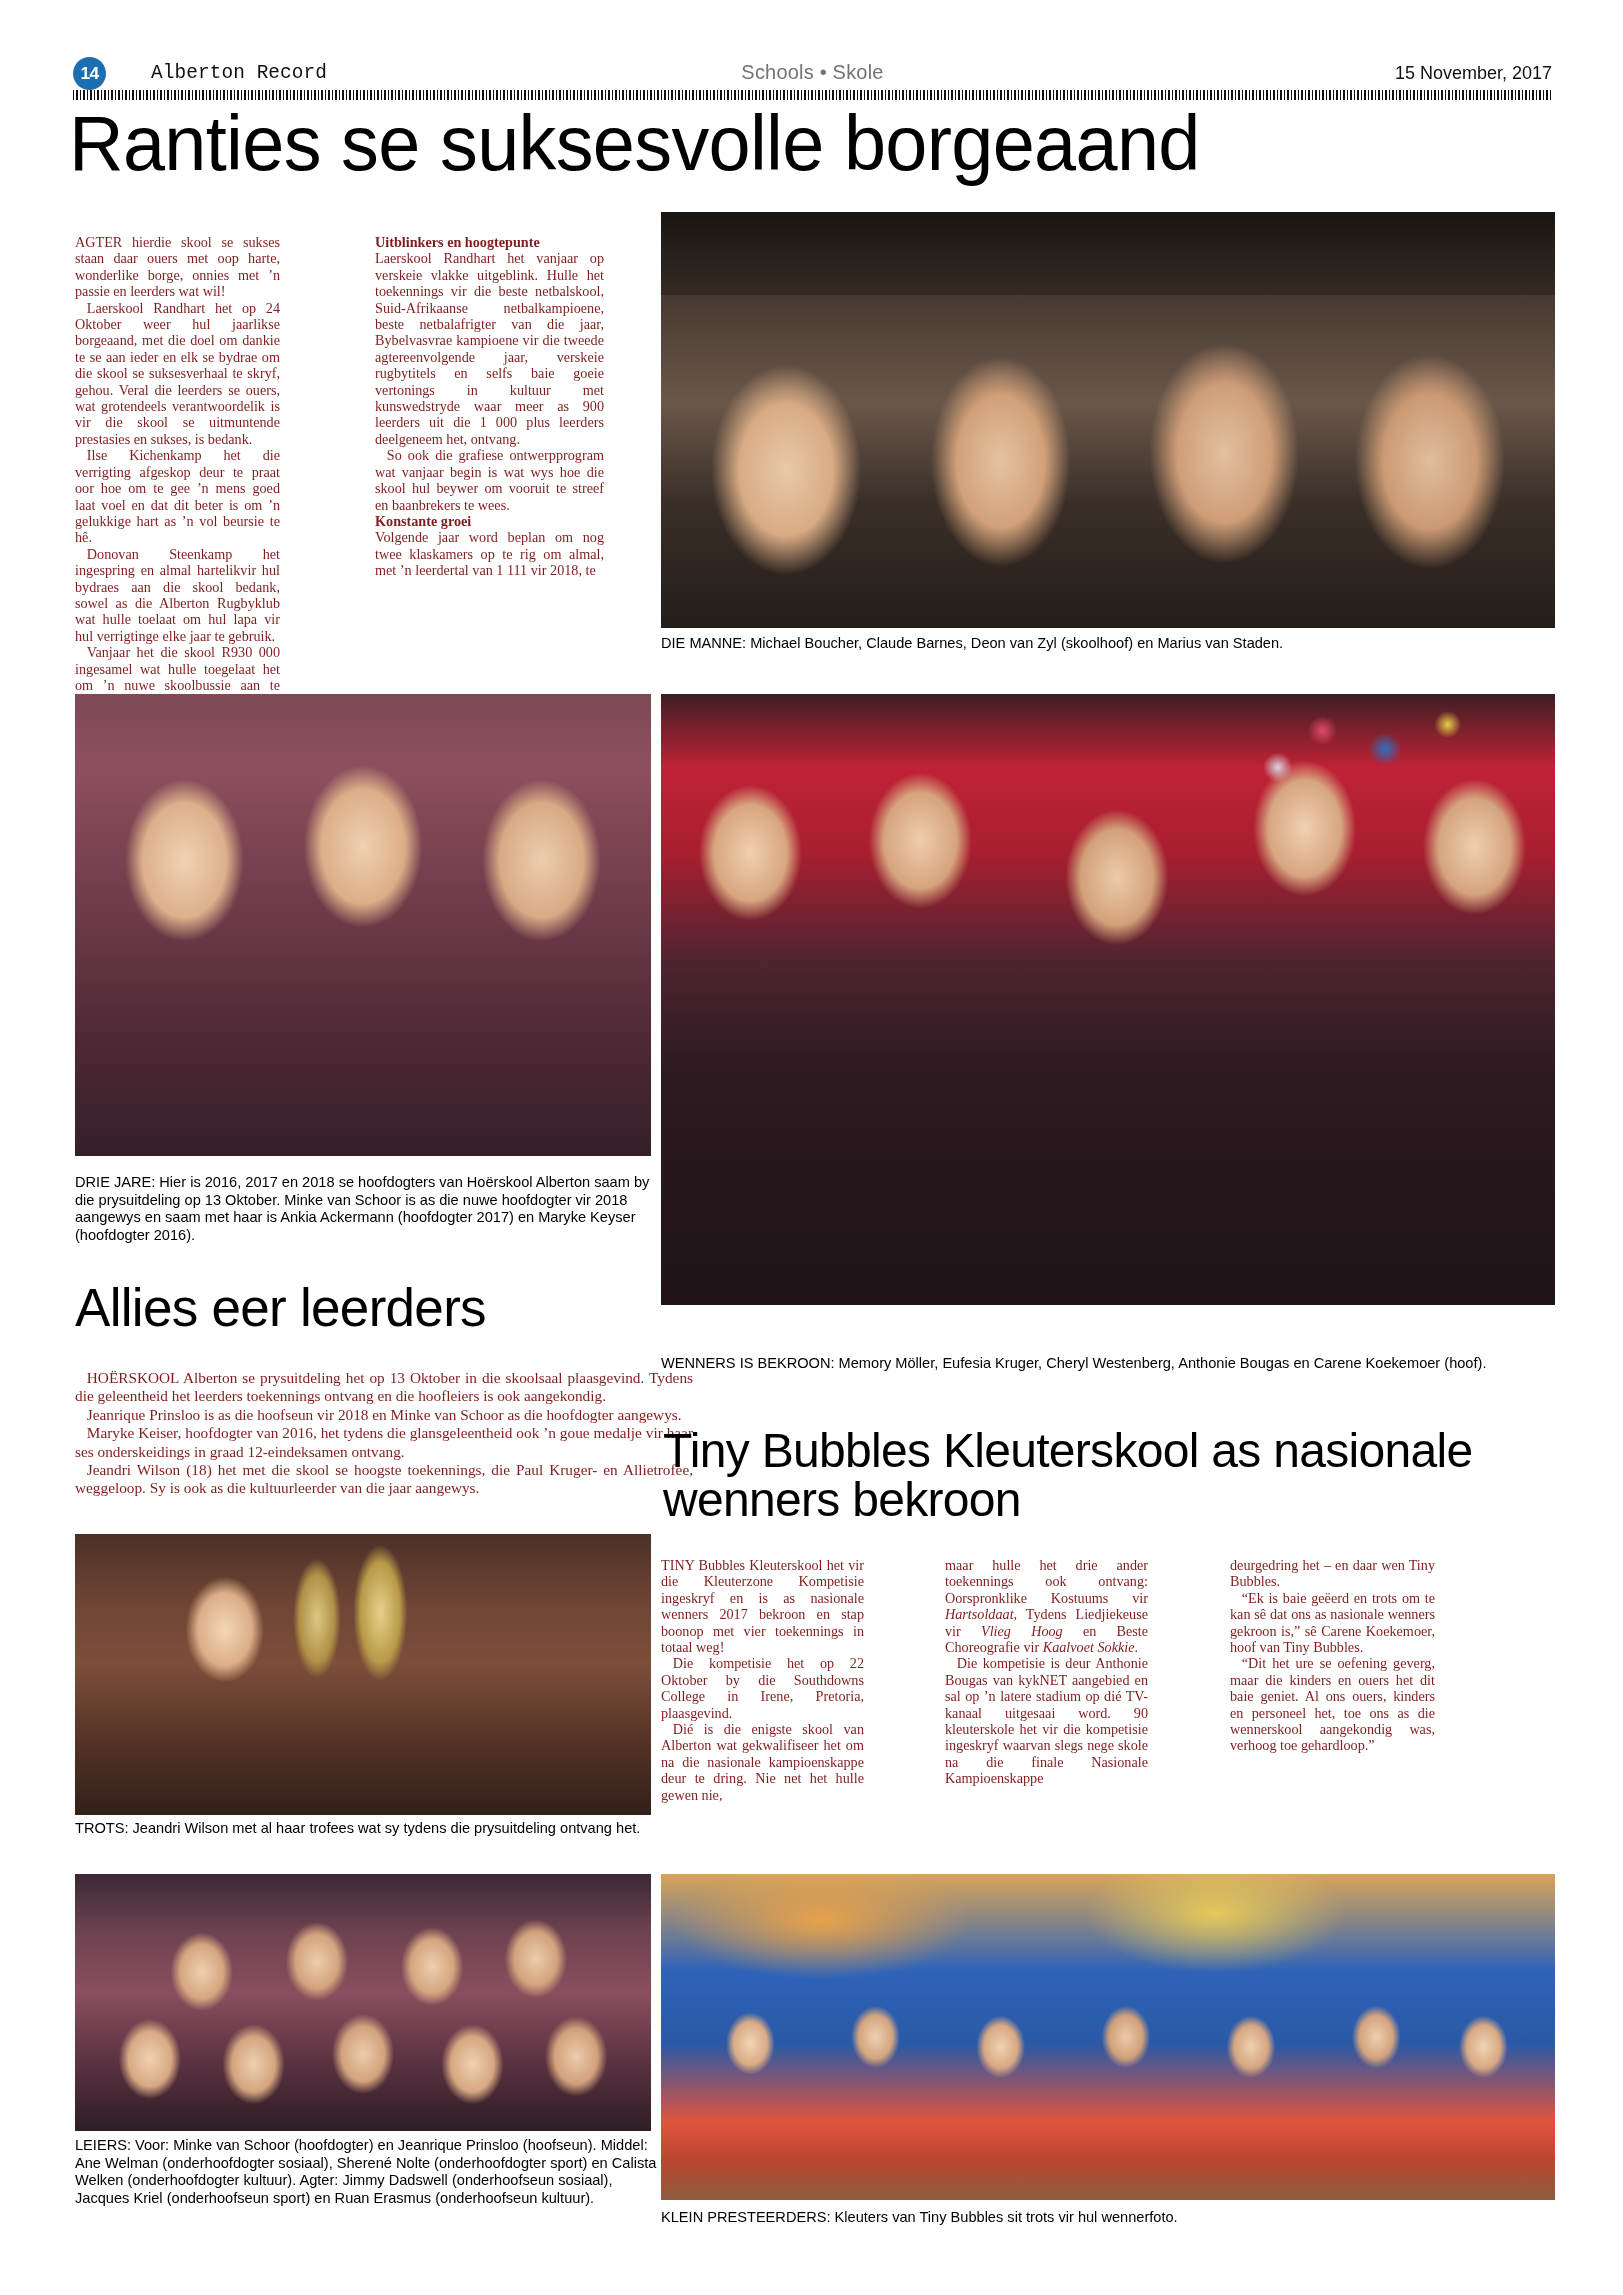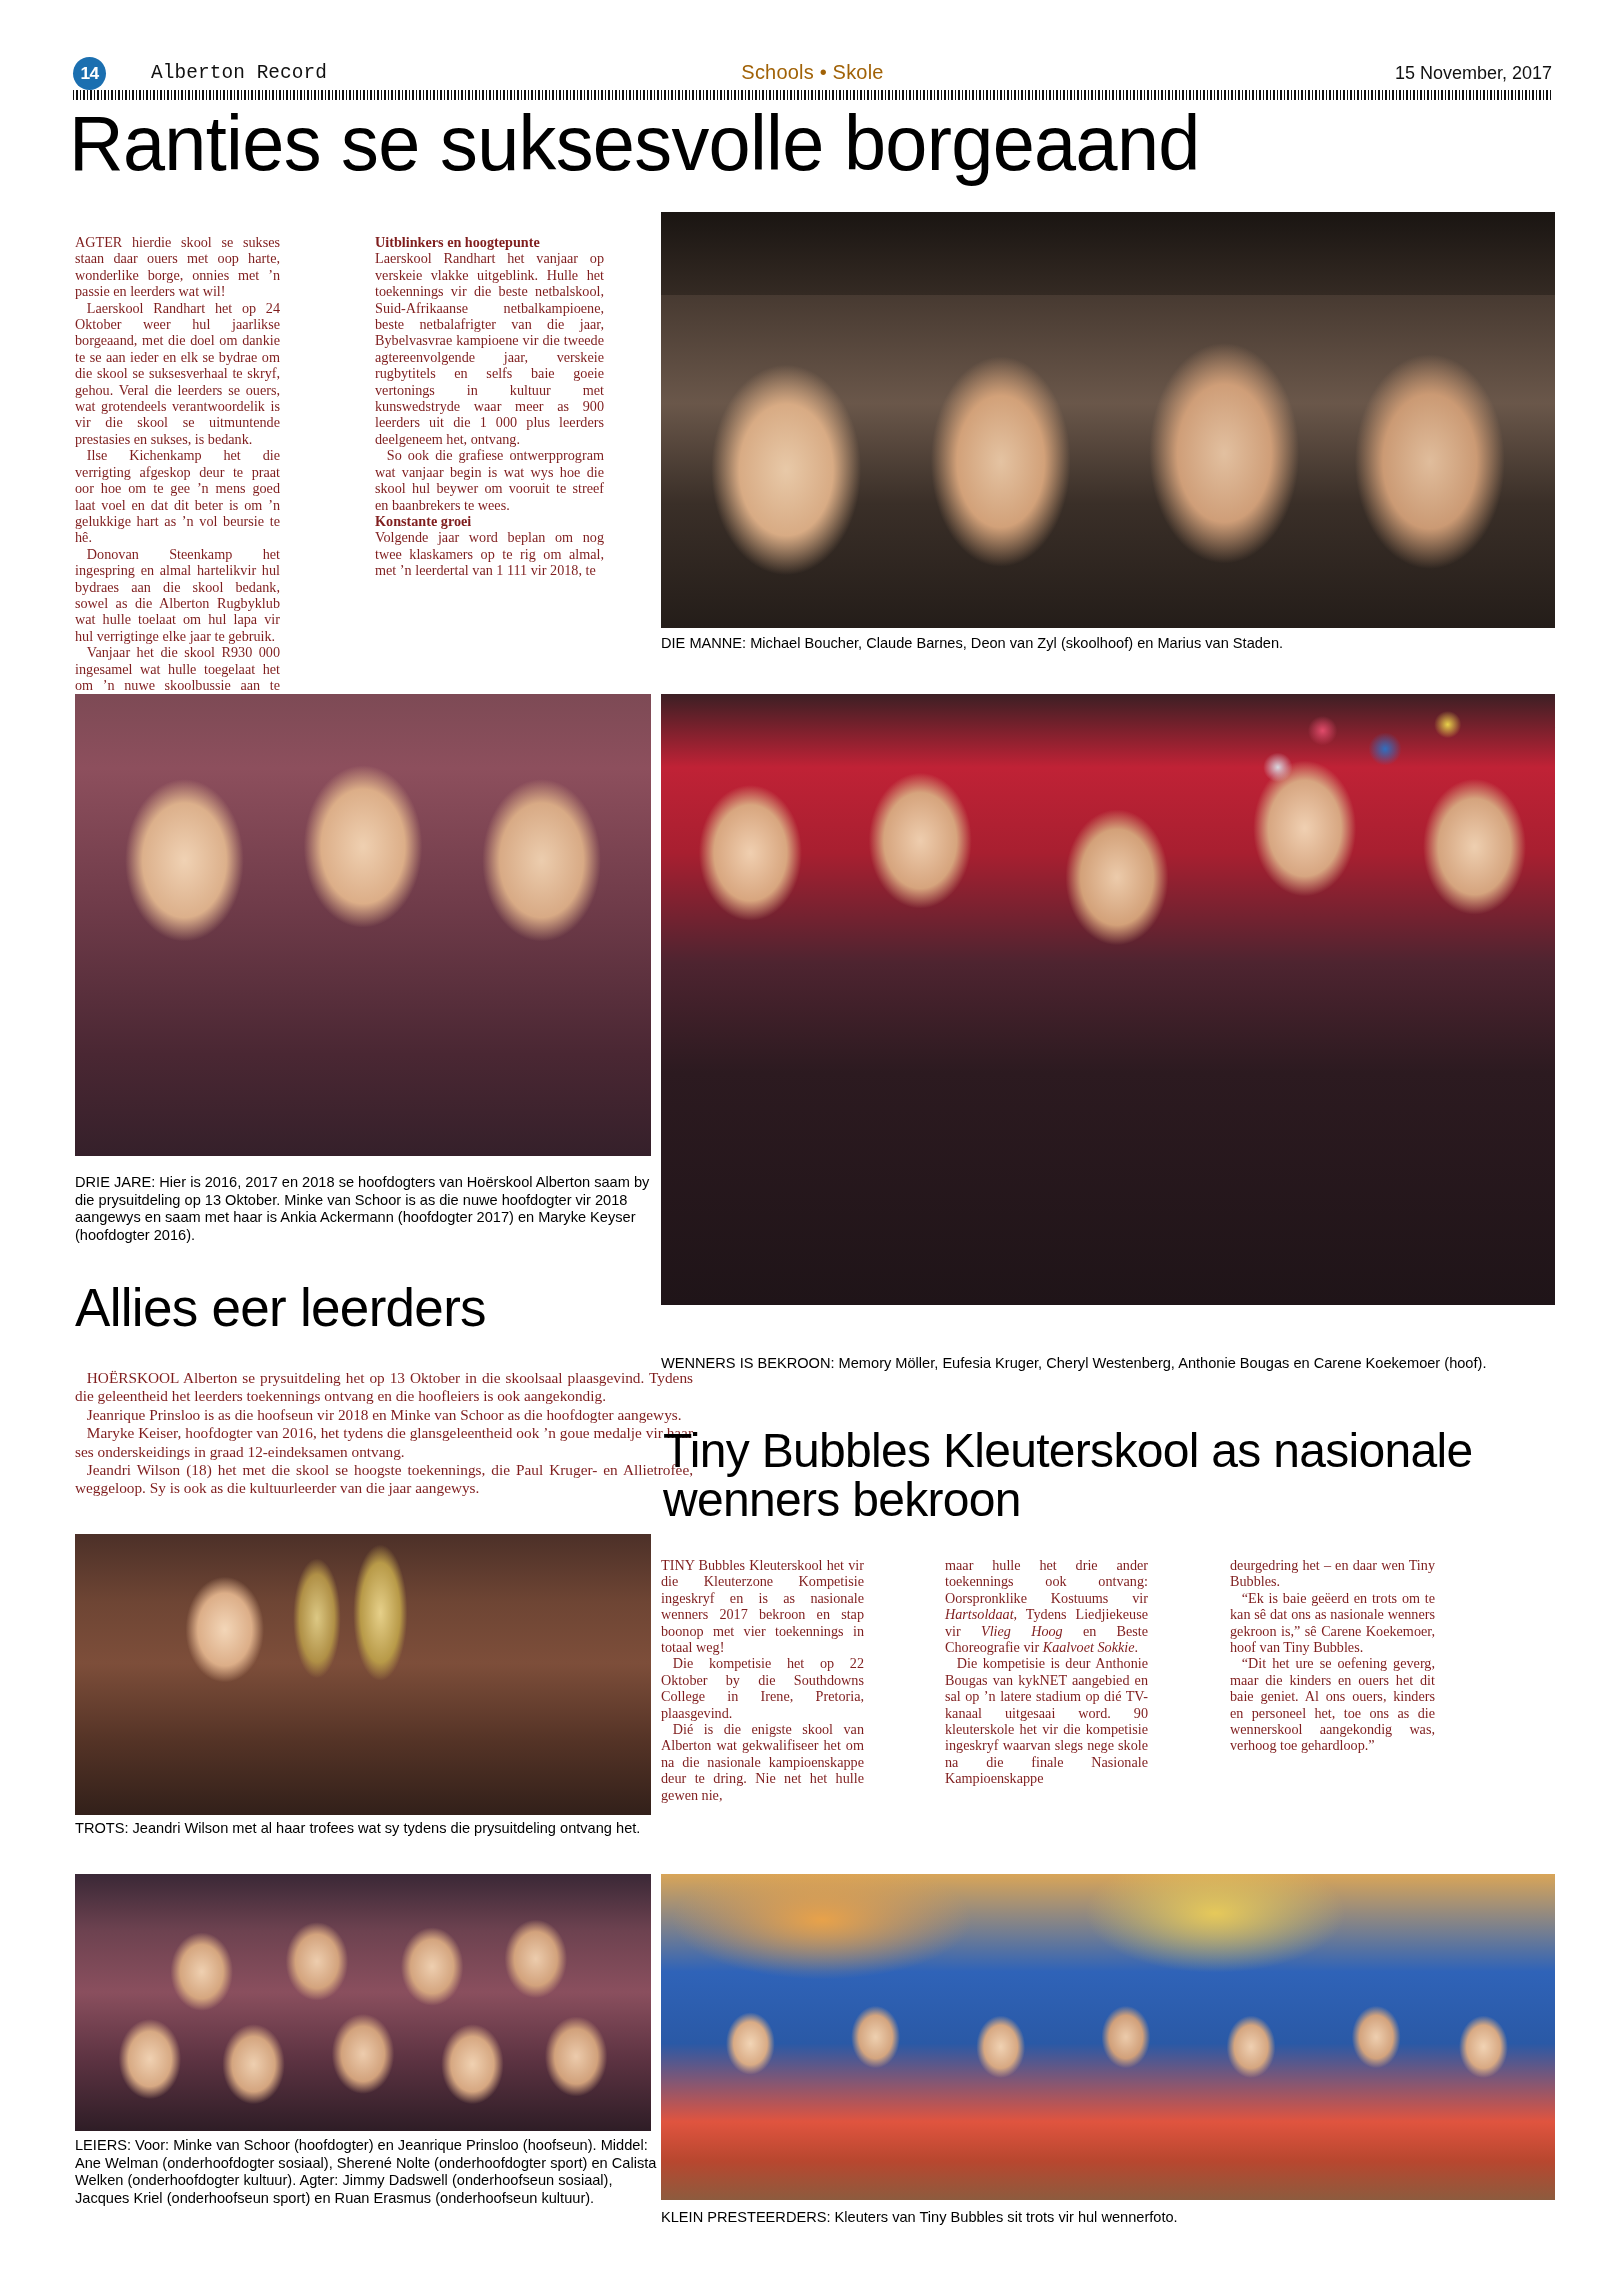--- a/index.html
+++ b/index.html
@@ -18,21 +18,21 @@
     background:#1b6fb0;color:#fff;font-family:"Liberation Sans",sans-serif;
     font-size:17.4px;font-weight:bold;display:flex;align-items:center;justify-content:center;
     letter-spacing:-0.7px;
   }
   .paper-name{
     position:absolute;left:42px;top:4.9px;font-family:Liberation Mono, monospace;
     font-size:19.4px;color:#111;letter-spacing:0.1px;margin-left:36px;
   }
   .section-name{
     position:absolute;left:0;right:0;top:4.2px;text-align:center;
-    font-family:"Liberation Sans",sans-serif;font-size:20px;color:#a16207;letter-spacing:0.2px;
+    font-family:"Liberation Sans",sans-serif;font-size:20px;color:#737373;letter-spacing:0.2px;
   }
   .issue-date{
     position:absolute;right:0;top:5.6px;font-family:"Liberation Sans",sans-serif;
     font-size:18px;color:#111;margin-left:36px;
   }
   .rule-hatch{
     position:absolute;left:73px;top:90px;width:1479px;height:10.4px;
     background:repeating-linear-gradient(90deg,#111 0px,#111 1.4px,#fff 1.4px,#fff 3.5px);
   }
 

